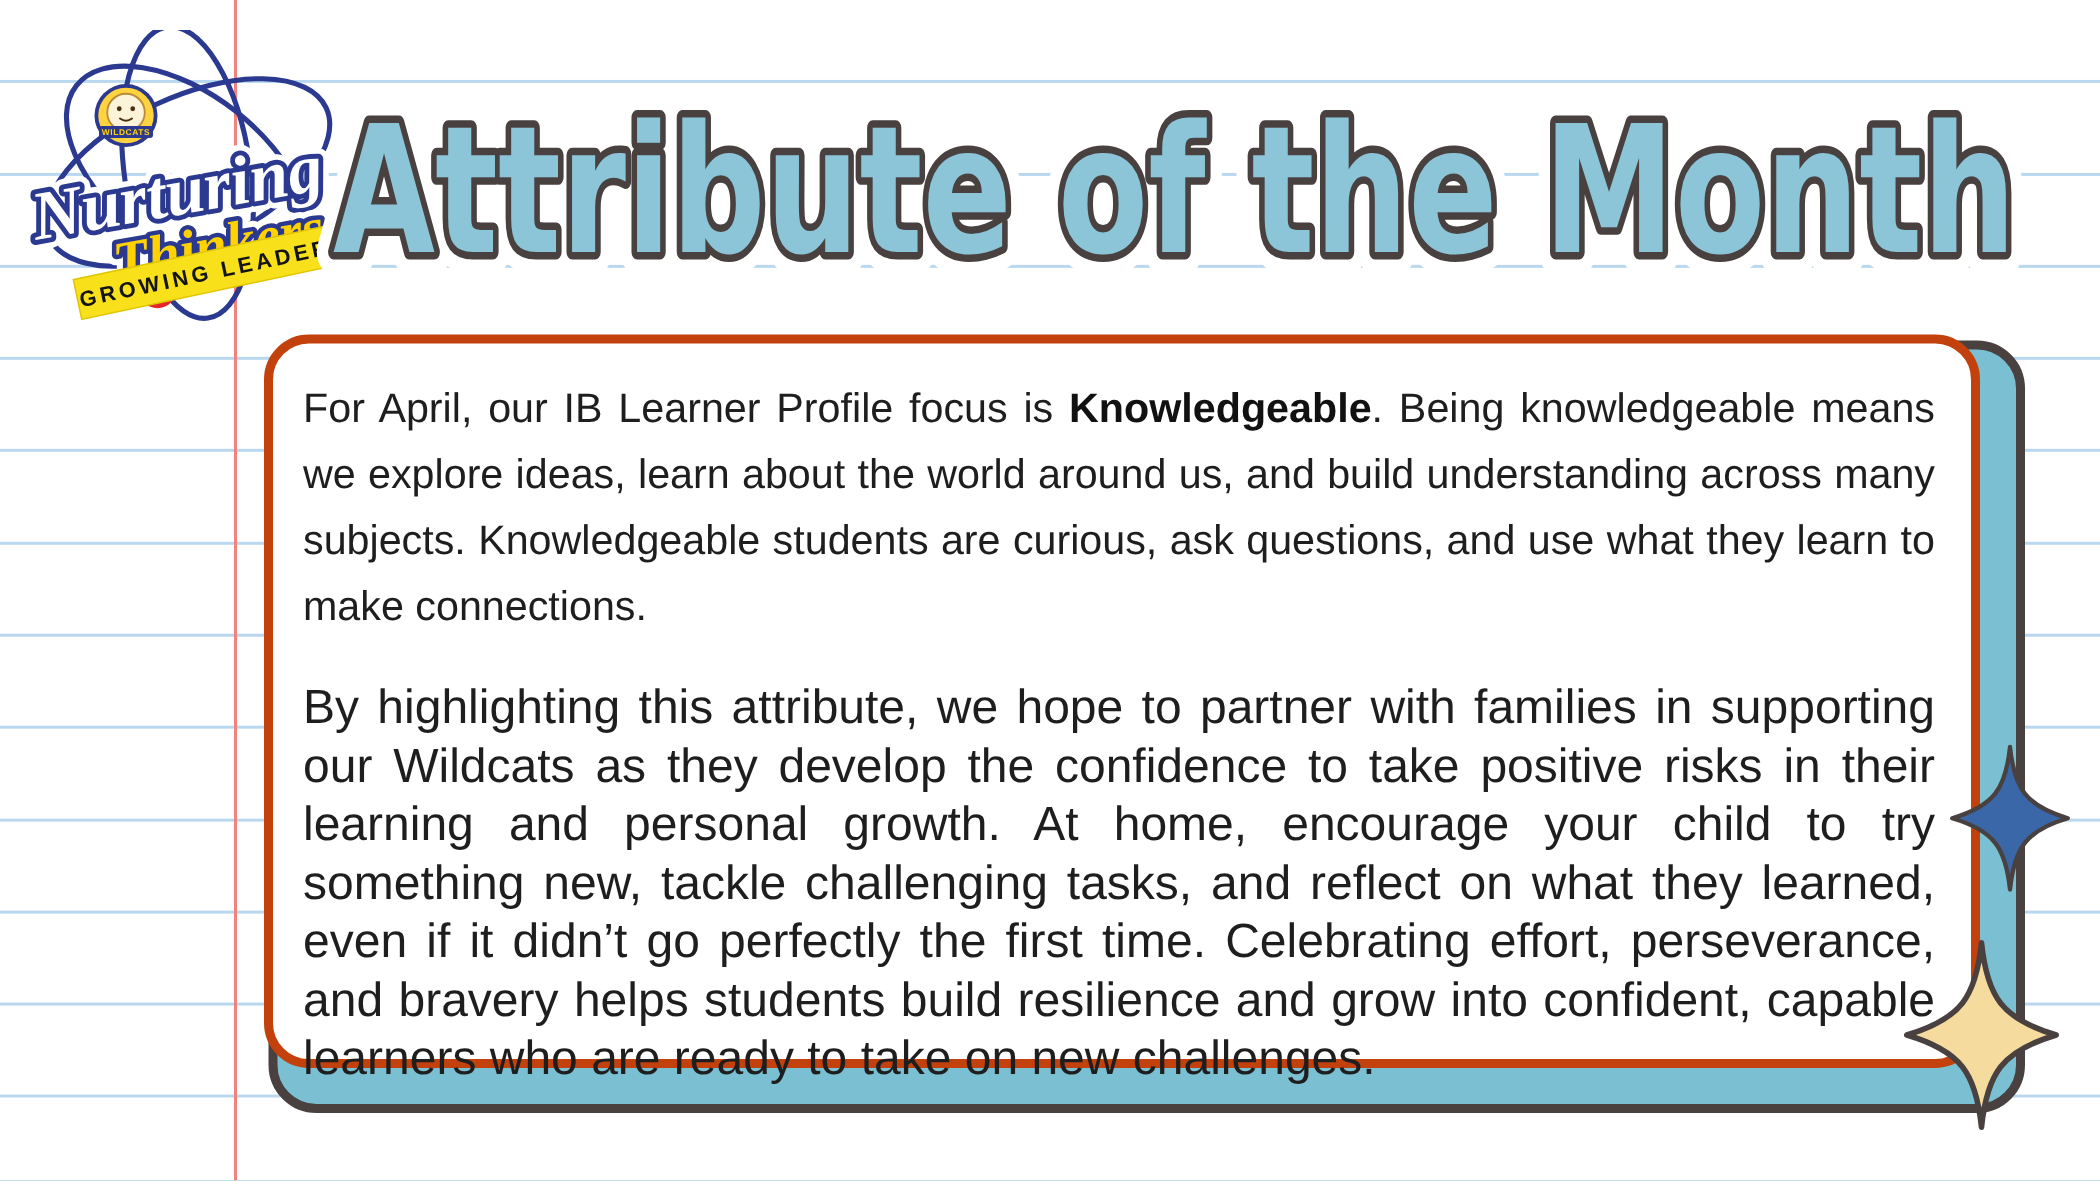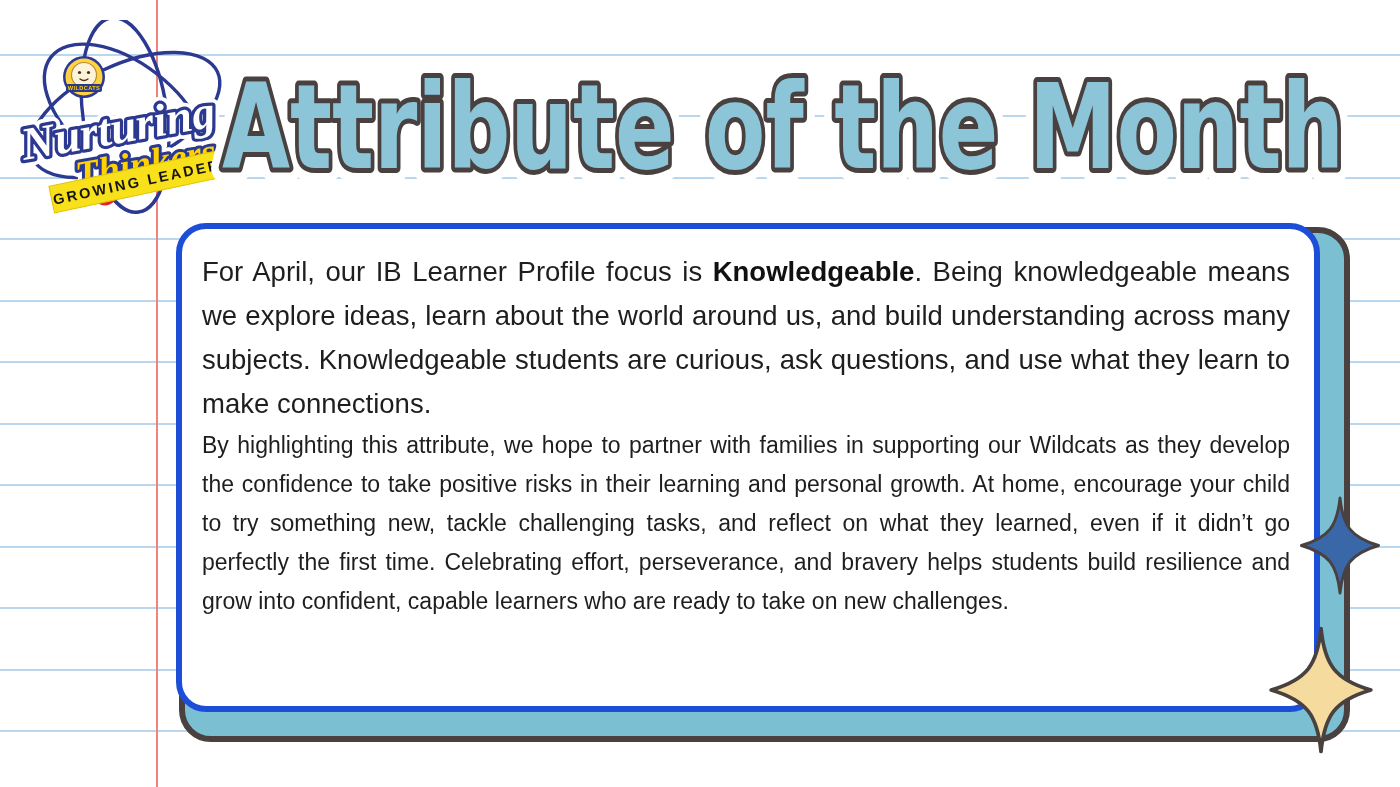--- a/index.html
+++ b/index.html
@@ -39,29 +39,29 @@
   .title-halo { fill:#ffffff; stroke:#ffffff; stroke-width:30; }
   .title-main { fill:#8cc5d8; stroke:#494140; stroke-width:10; }
 
   
   .card-shadow {
     position:absolute; left:179px; top:227px; width:1171px; height:515px;
     background:#7bc0d2; border:6px solid #494140; border-radius:32px;
   }
   .content-card {
     position:absolute; left:176px; top:223px; width:1144px; height:489px;
-    background:#ffffff; border:6px solid #1d4ed8; border-radius:30px;
+    background:#ffffff; border:6px solid #c2410c; border-radius:30px;
     padding:21px 24px 0 20px;
   }
   .content-card p {
     color:#1e1e1e; text-align:justify; text-align-last:left;
   }
   .p1 { font-size:27.5px; line-height:44px; }
   .p1 strong { font-weight:bold; color:#111; }
-  .p2 { font-size:23px; line-height:39px; }
+  .p2 { font-size:32px; line-height:39px; margin-top:26px; }
 
   
   .star { position:absolute; }
   .star-blue  { left:1299px; top:493px; width:82px;  height:105px; }
   .star-cream { left:1268px; top:626px; width:106px; height:128px; }
   .star path { stroke:#494140; stroke-width:3.5; stroke-linejoin:round; }
   .star-blue path  { fill:#3a67a8; }
   .star-cream path { fill:#f6db9e; }
 </style>
 </head>

